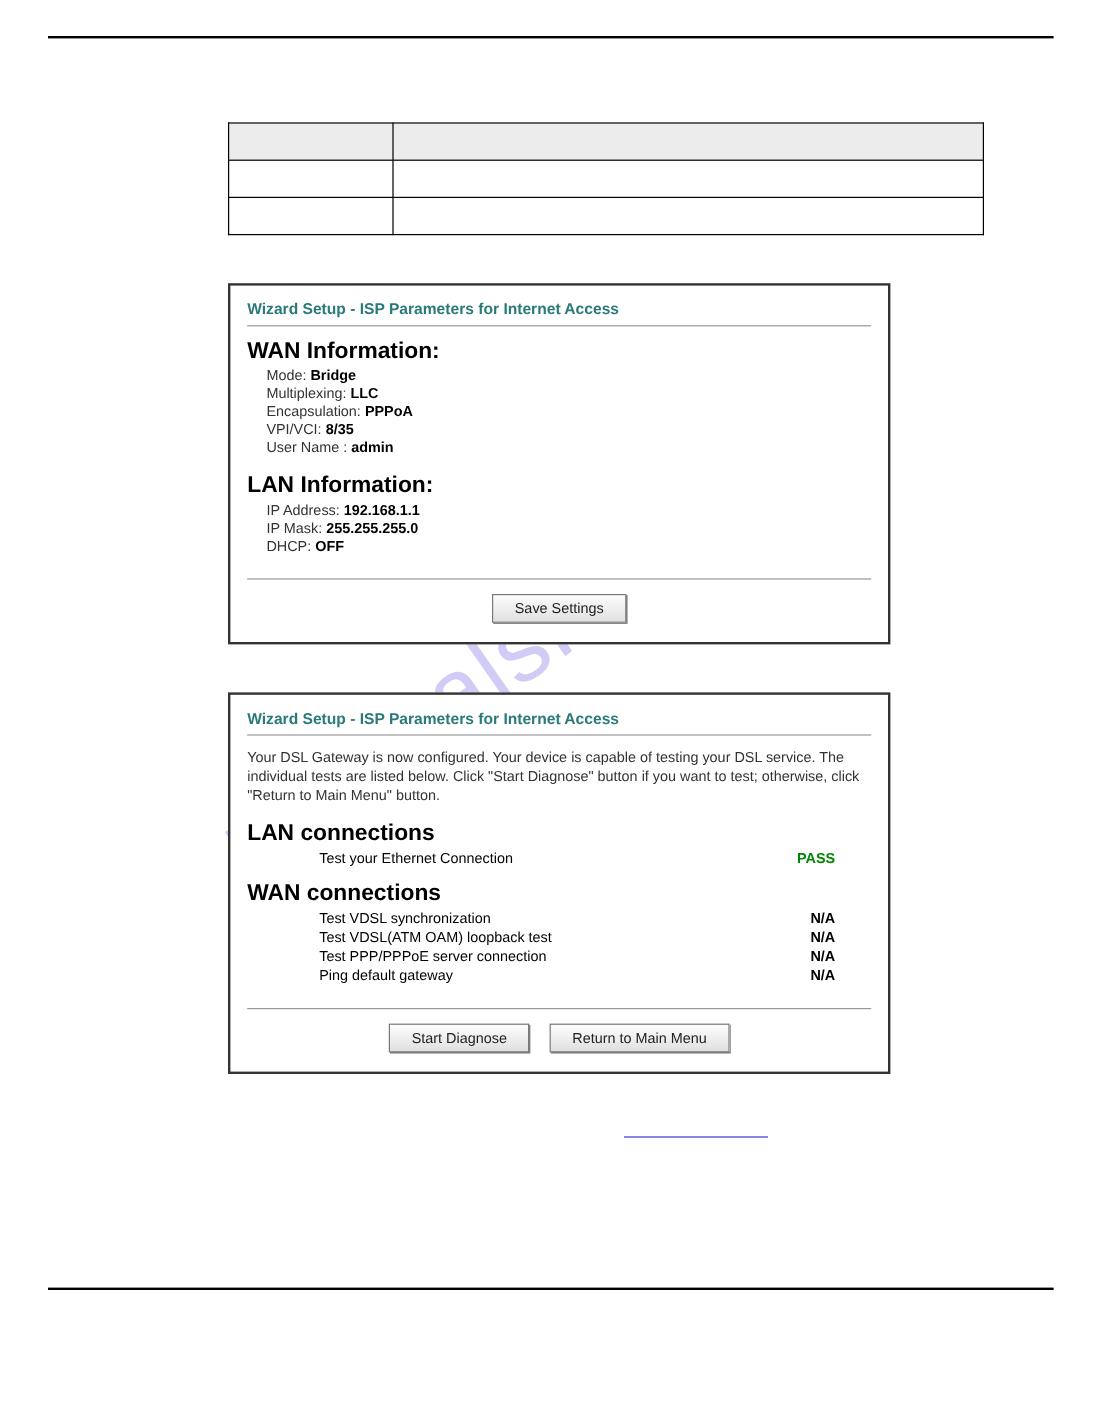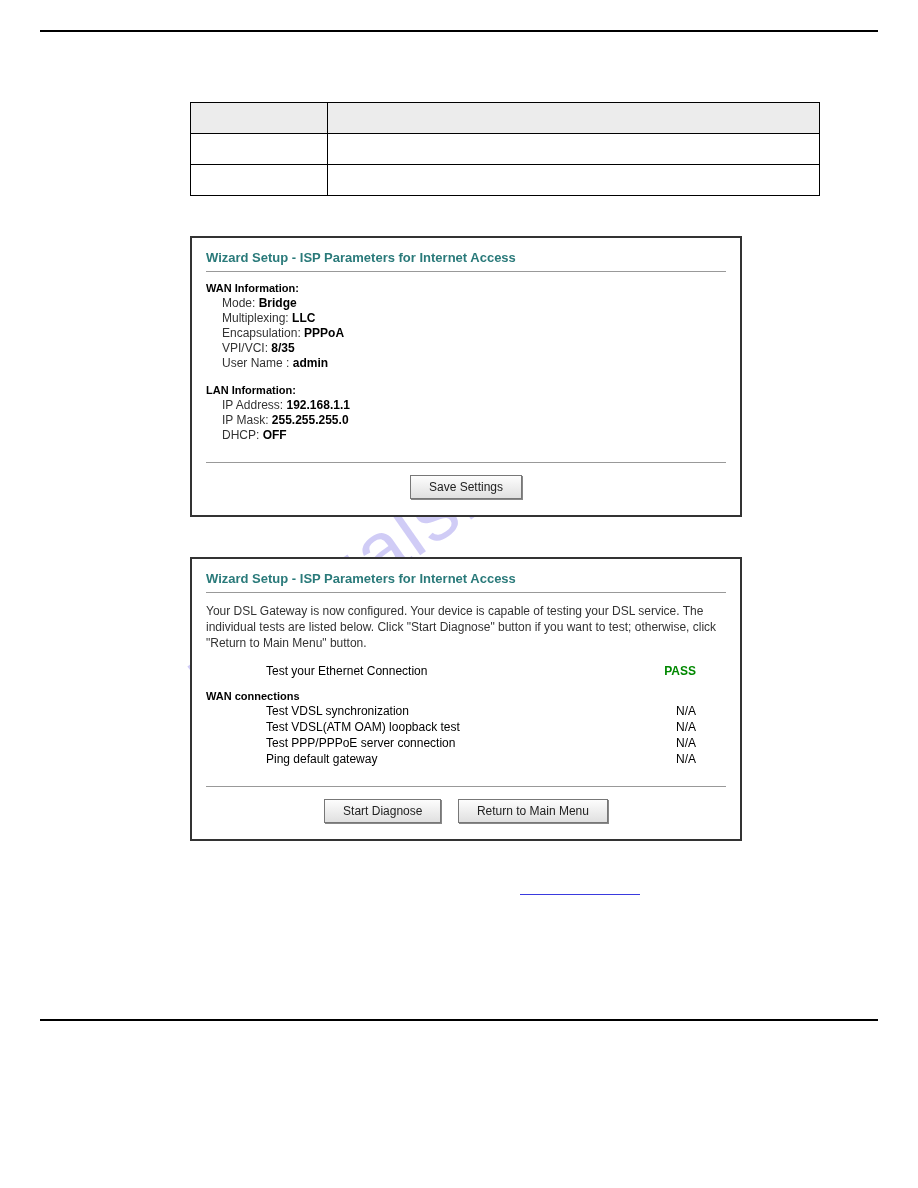--- a/index.html
+++ b/index.html
@@ -51,21 +51,21 @@
     font-size: 13px;
     margin-bottom: 6px;
   }
   .panel-sep {
     border: none;
     border-top: 1px solid #999;
     margin: 4px 0 10px 0;
   }
   .section-label {
     font-weight: bold;
-    font-size: 11px;
+    font-size: 19px;
     margin: 6px 0 2px 0;
   }
   .kv {
     font-size: 12px;
     margin: 1px 0 1px 16px;
     color: #333;
   }
   .kv b { color: #000; }
   .btn-row {
     text-align: center;
@@ -90,21 +90,21 @@
     margin-bottom: 12px;
   }
   .conn-row {
     font-size: 12px;
     margin: 2px 0 2px 60px;
     display: flex;
     justify-content: space-between;
     padding-right: 30px;
   }
   .pass { color: #008800; font-weight: bold; text-align: right; }
-  .na { font-weight: normal; }
+  .na { font-weight: bold; }
   .watermark {
     position: absolute;
     left: 50%;
     top: 50%;
     transform: translate(-50%, -50%) rotate(-35deg);
     font-size: 80px;
     color: rgba(120, 110, 230, 0.35);
     font-weight: normal;
     pointer-events: none;
     white-space: nowrap;
@@ -169,20 +169,21 @@
     </div>
   </div>
 
   
   <div class="panel">
     <div class="panel-title">Wizard Setup - ISP Parameters for Internet Access</div>
     <hr class="panel-sep">
 
     <div class="note">Your DSL Gateway is now configured. Your device is capable of testing your DSL service. The individual tests are listed below. Click "Start Diagnose" button if you want to test; otherwise, click "Return to Main Menu" button.</div>
 
+    <div class="section-label">LAN connections</div>
     <div class="conn-row">
       <span>Test your Ethernet Connection</span>
       <span class="pass">PASS</span>
     </div>
 
     <div class="section-label" style="margin-top:12px">WAN connections</div>
     <div class="conn-row">
       <span>Test VDSL synchronization</span>
       <span class="na">N/A</span>
     </div>

